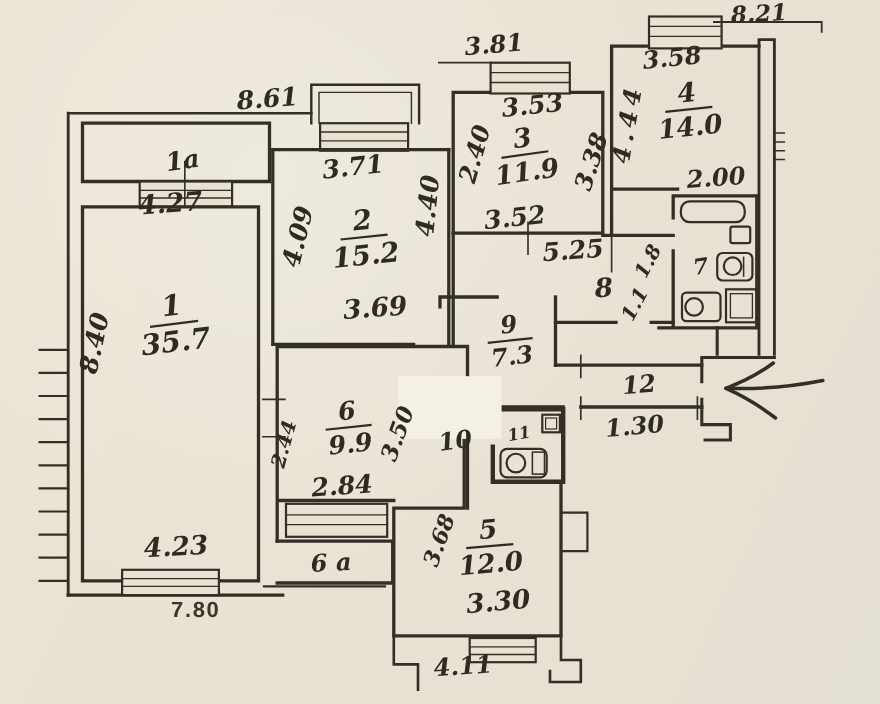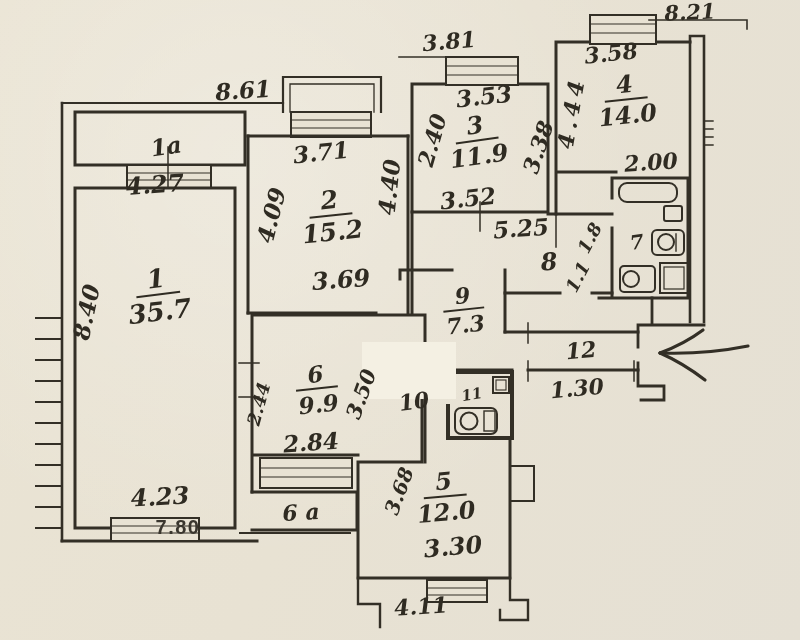--- a/index.html
+++ b/index.html
@@ -153,21 +153,21 @@
 <div class="lbl" style="left:243px;top:90px;font-size:23px;transform:translate(-50%,-50%) rotate(-4deg)">8.61</div>
 <div class="lbl" style="left:166px;top:146px;font-size:23px;transform:translate(-50%,-50%) rotate(-8deg)">1a</div>
 <div class="lbl" style="left:155px;top:185px;font-size:24px;transform:translate(-50%,-50%) rotate(-4deg)">4.27</div>
 
 <div class="lbl frac" style="left:158px;top:295px;font-size:26px;transform:translate(-50%,-50%) rotate(-7deg)">
   <span class="num">1</span>
   <span class="area">35.7</span>
 </div>
 <div class="lbl" style="left:86px;top:312px;font-size:23px;transform:translate(-50%,-50%) rotate(-78deg)">8.40</div>
 <div class="lbl" style="left:160px;top:497px;font-size:24px;transform:translate(-50%,-50%) rotate(-3deg)">4.23</div>
-<div class="lbl print" style="left:178px;top:527px;font-size:20px;transform:translate(-50%,-50%)">7.80</div>
+<div class="lbl print" style="left:178px;top:555px;font-size:20px;transform:translate(-50%,-50%)">7.80</div>
 
 <div class="lbl" style="left:321px;top:152px;font-size:23px;transform:translate(-50%,-50%) rotate(-6deg)">3.71</div>
 <div class="lbl frac" style="left:331px;top:216px;font-size:25px;transform:translate(-50%,-50%) rotate(-6deg)">
   <span class="num">2</span>
   <span class="area">15.2</span>
 </div>
 <div class="lbl" style="left:271px;top:215px;font-size:23px;transform:translate(-50%,-50%) rotate(-76deg)">4.09</div>
 <div class="lbl" style="left:389px;top:187px;font-size:23px;transform:translate(-50%,-50%) rotate(-84deg)">4.40</div>
 <div class="lbl" style="left:341px;top:280px;font-size:24px;transform:translate(-50%,-50%) rotate(-4deg)">3.69</div>
 

